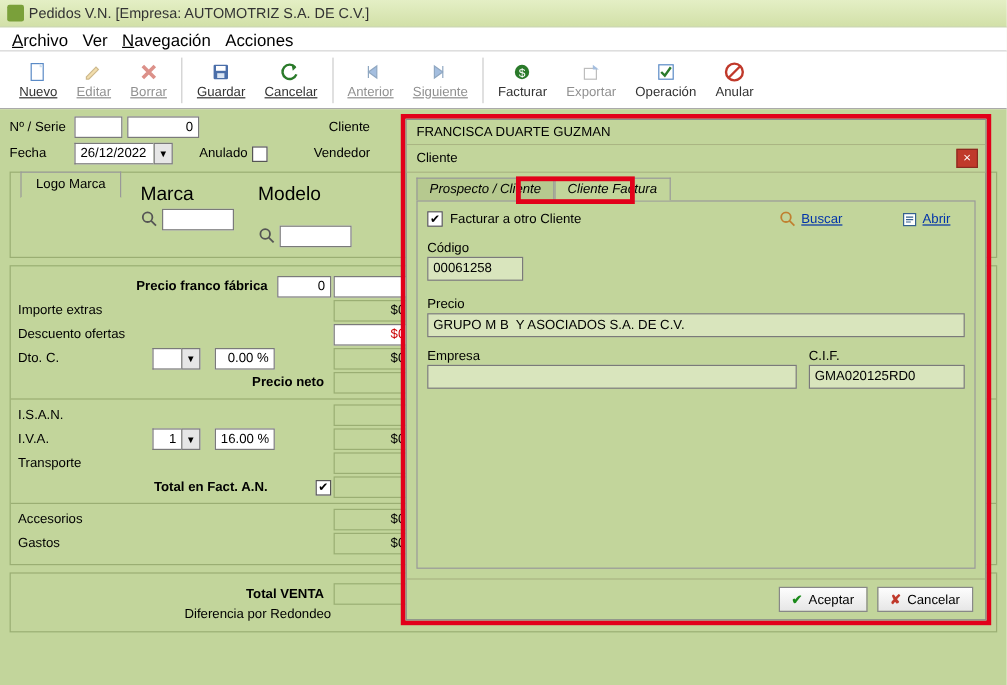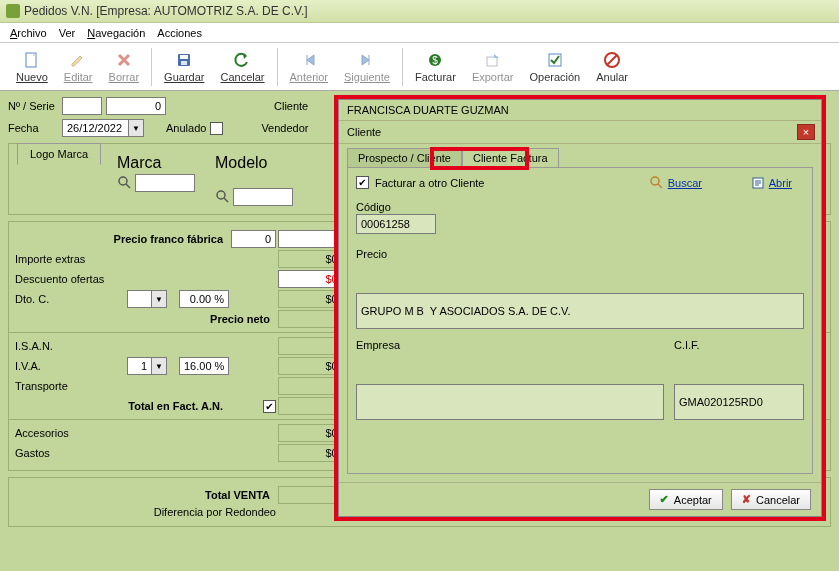--- a/index.html
+++ b/index.html
@@ -1,21 +1,21 @@
 <!DOCTYPE html>
 <html><head>
 <meta charset="utf-8">
 <style>
   * { box-sizing: border-box; font-family: Tahoma, Arial, sans-serif; }
   body { margin: 0; background: #fff; width: 839px; height: 571px; position: relative; overflow: hidden; }
 
   .titlebar { height: 23px; background: linear-gradient(#e4efc5, #d2e0a8); display: flex; align-items: center; padding: 0 6px; font-size: 12px; color: #333; border-bottom: 1px solid #b8c894; }
   .titlebar .tb-icon { width: 14px; height: 14px; margin-right: 4px; background: #7aa03a; border-radius: 2px; display: inline-block; }
 
-  .menubar { height: 20px; background: #fff; display: flex; align-items: center; padding: 0 10px; gap: 12px; font-size: 11px; border-bottom: 1px solid #c8c8c8; }
+  .menubar { height: 20px; background: #fff; display: flex; align-items: center; padding: 0 10px; gap: 12px; font-size: 14px; border-bottom: 1px solid #c8c8c8; }
   .menubar span { cursor: default; }
   .menubar .u { text-decoration: underline; }
 
   .toolbar { height: 48px; background: #fff; display: flex; align-items: center; padding: 0 8px; border-bottom: 1px solid #aaa; }
   .tb-btn { display: flex; flex-direction: column; align-items: center; justify-content: center; padding: 2px 8px; font-size: 11px; color: #333; gap: 2px; cursor: default; }
   .tb-btn .ico { width: 18px; height: 18px; display: flex; align-items: center; justify-content: center; }
   .tb-btn.disabled { opacity: 0.55; }
   .tb-sep { width: 1px; height: 38px; background: #ccc; margin: 0 4px; }
 
   .content { position: absolute; top: 91px; left: 0; right: 0; bottom: 0; background: #c2d59b; padding: 6px 8px; }
@@ -47,29 +47,29 @@
   .red-border { position: absolute; border: 4px solid #e2001a; pointer-events: none; z-index: 5; }
   .red-border.big { top: 95px; left: 334px; width: 492px; height: 426px; }
   .red-border.small { top: 147px; left: 430px; width: 99px; height: 23px; z-index: 20; }
 
   .modal { position: absolute; top: 99px; left: 338px; width: 484px; height: 418px; background: #c2d59b; border: 1px solid #888; z-index: 10; display: flex; flex-direction: column; }
   .modal-title-line { padding: 4px 8px; font-size: 11px; background: #c2d59b; border-bottom: 1px solid #aab583; }
   .modal-header { display: flex; align-items: center; justify-content: space-between; background: #c2d59b; padding: 3px 6px 3px 8px; border-bottom: 1px solid #aab583; }
   .modal-header span { font-size: 11px; }
   .modal-close { width: 18px; height: 16px; background: #c0392b; color: #fff; font-size: 11px; display: flex; align-items: center; justify-content: center; border: 1px solid #8a2a20; cursor: default; }
   .modal-tabs { display: flex; padding: 4px 8px 0 8px; font-size: 11px; }
-  .modal-tab { border: 1px solid #999; padding: 3px 10px; background: #b6c98f; margin-right: 0; border-bottom: none; }
+  .modal-tab { border: 1px solid #999; padding: 3px 10px; background: #b6c98f; margin-right: 0; border-bottom: none; font-style: italic; }
   .modal-tab.active { background: #c2d59b; position: relative; z-index: 15; font-weight: normal; }
   .modal-body { border: 1px solid #999; margin: 0 8px 8px 8px; padding: 8px; background: #c2d59b; flex: 1; position: relative; }
   .modal-body .chk-row { display: flex; align-items: center; gap: 6px; font-size: 11px; margin-bottom: 8px; }
   .modal-body .link { display: flex; align-items: center; gap: 4px; color: #0033aa; text-decoration: underline; font-size: 11px; position: absolute; top: 8px; cursor: default; }
   .modal-body .link.buscar { right: 110px; }
   .modal-body .link.abrir { right: 20px; }
   .modal-body .field-lbl { font-size: 11px; margin: 4px 0 1px 0; }
-  .modal-body .wide-fld { width: 100%; background: #d9e5bd; border: 1px solid #7a7a7a; height: 36px; font-size: 11px; padding: 2px 4px; margin-top: 32px; }
+  .modal-body .wide-fld { width: 100%; background: #d9e5bd; border: 1px solid #7a7a7a; height: 20px; font-size: 11px; padding: 2px 4px; }
   .modal-body .code-fld { width: 80px; background: #d9e5bd; border: 1px solid #7a7a7a; height: 20px; font-size: 11px; padding: 2px 4px; }
   .modal-row { display: flex; gap: 10px; }
   .modal-col { display: flex; flex-direction: column; }
 
   .modal-footer { padding: 6px 10px; display: flex; justify-content: flex-end; gap: 8px; border-top: 1px solid #aab583; }
   .btn { border: 1px solid #888; background: linear-gradient(#fdfdfd,#e6e6e6); padding: 3px 10px; font-size: 11px; display: flex; align-items: center; gap: 5px; cursor: default; }
   .check-ico { color: #1a8a1a; font-weight: bold; }
   .x-ico { color: #c0392b; font-weight: bold; }
 
   svg { display: block; }

